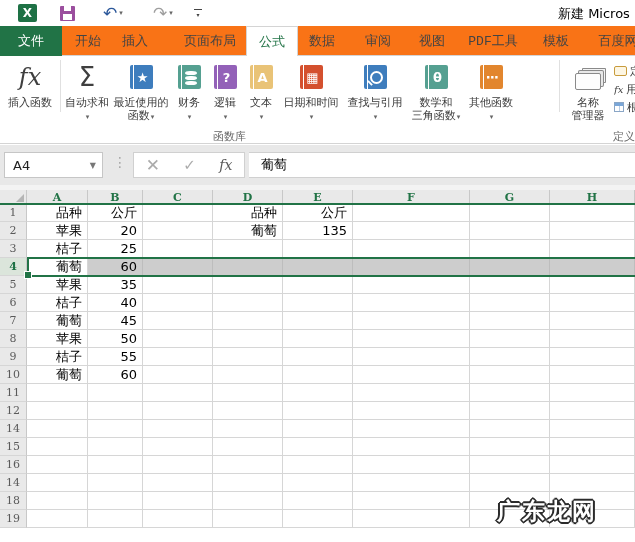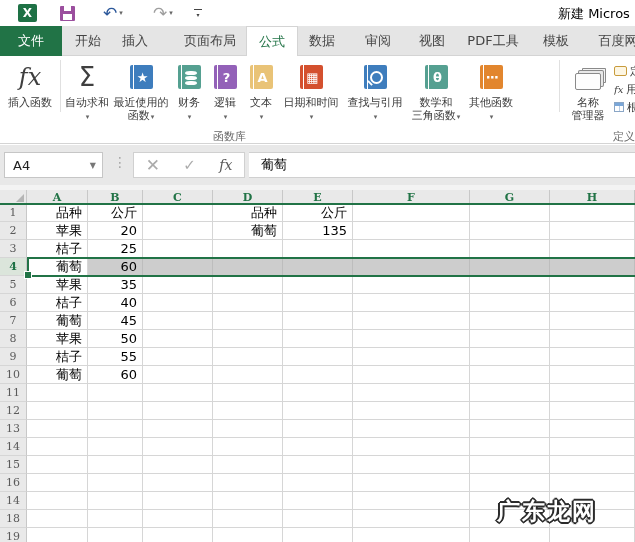--- a/index.html
+++ b/index.html
@@ -15,21 +15,21 @@
   .floppy:after{content:"";position:absolute;left:3px;bottom:1px;width:9px;height:6px;background:#fff;}
   .undo-glyph{color:#2b579a;font-size:17px;line-height:17px;}
   .redo-glyph{color:#9e9e9e;font-size:17px;line-height:17px;}
   .drop7{font-size:7px;color:#666;margin-left:2px;}
   .qat-more{display:flex;flex-direction:column;align-items:center;}
   .qat-more .bar{width:8px;border-top:1px solid #444;margin-bottom:1px;}
   .qat-more .tri{font-size:6px;color:#444;}
   .win-title{position:absolute;left:558px;top:5px;width:77px;white-space:nowrap;overflow:hidden;
              font-size:13px;color:#000000;}
   
-  .tabrow{position:absolute;left:0;top:26px;width:635px;height:30px;background:#e5e5e5;
+  .tabrow{position:absolute;left:0;top:26px;width:635px;height:30px;background:#f97316;
           border-bottom:1px solid #d4d4d4;box-sizing:border-box;}
   .file-tab{position:absolute;left:0;top:0;width:62px;height:30px;background:#217346;color:#fff;
             font-size:13px;display:flex;align-items:center;justify-content:center;cursor:default;}
   .rtab{position:absolute;top:0;height:29px;transform:translateX(-50%);display:flex;align-items:center;
         padding:0 12px;font-size:13px;color:#444;white-space:nowrap;cursor:default;box-sizing:border-box;}
   .rtab.active{background:#fff;border:1px solid #d4d4d4;border-bottom:none;color:#217346;height:30px;z-index:3;}
   
   .ribbon{position:absolute;left:0;top:56px;width:635px;height:88px;background:#fff;
           border-bottom:1px solid #d4d4d4;box-sizing:border-box;display:flex;align-items:flex-start;
           padding-left:2px;overflow:hidden;}
@@ -134,21 +134,21 @@
 <div class="tabrow">
   <div class="file-tab">文件</div>
   <div id="tabs-host">
       <div class="rtab" style="left: 88px;">开始</div>
       <div class="rtab" style="left: 135px;">插入</div>
       <div class="rtab" style="left: 210px;">页面布局</div>
       <div class="rtab active" style="left: 272px;">公式</div>
       <div class="rtab" style="left: 322px;">数据</div>
       <div class="rtab" style="left: 378px;">审阅</div>
       <div class="rtab" style="left: 432px;">视图</div>
-      <div class="rtab" style="left: 493px;">PDF工具</div>
+      <div class="rtab" style="left: 493px; font-family: Liberation Mono, monospace;">PDF工具</div>
       <div class="rtab" style="left: 556px;">模板</div>
       <div class="rtab" style="left: 618px;">百度网</div>
     </div>
 </div>
 
 <div class="ribbon">
   <div id="ribbon-host" style="display:flex;align-items:flex-start;">
       <div class="rb" style="width: 56px;">
         <div class="iconbox">
           <span class="fx-big">fx</span>
@@ -407,31 +407,20 @@
       <div class="cell" style="width: 61px;"></div>
       <div class="cell" style="width: 55px;"></div>
       <div class="cell" style="width: 70px;"></div>
       <div class="cell" style="width: 70px;"></div>
       <div class="cell" style="width: 70px;"></div>
       <div class="cell" style="width: 117px;"></div>
       <div class="cell" style="width: 80px;"></div>
       <div class="cell" style="width: 85px;"></div>
     </div>
     <div class="shrow">
-      <div class="rhead">13</div>
-      <div class="cell" style="width: 61px;"></div>
-      <div class="cell" style="width: 55px;"></div>
-      <div class="cell" style="width: 70px;"></div>
-      <div class="cell" style="width: 70px;"></div>
-      <div class="cell" style="width: 70px;"></div>
-      <div class="cell" style="width: 117px;"></div>
-      <div class="cell" style="width: 80px;"></div>
-      <div class="cell" style="width: 85px;"></div>
-    </div>
-    <div class="shrow">
       <div class="rhead">14</div>
       <div class="cell" style="width: 61px;"></div>
       <div class="cell" style="width: 55px;"></div>
       <div class="cell" style="width: 70px;"></div>
       <div class="cell" style="width: 70px;"></div>
       <div class="cell" style="width: 70px;"></div>
       <div class="cell" style="width: 117px;"></div>
       <div class="cell" style="width: 80px;"></div>
       <div class="cell" style="width: 85px;"></div>
     </div>

